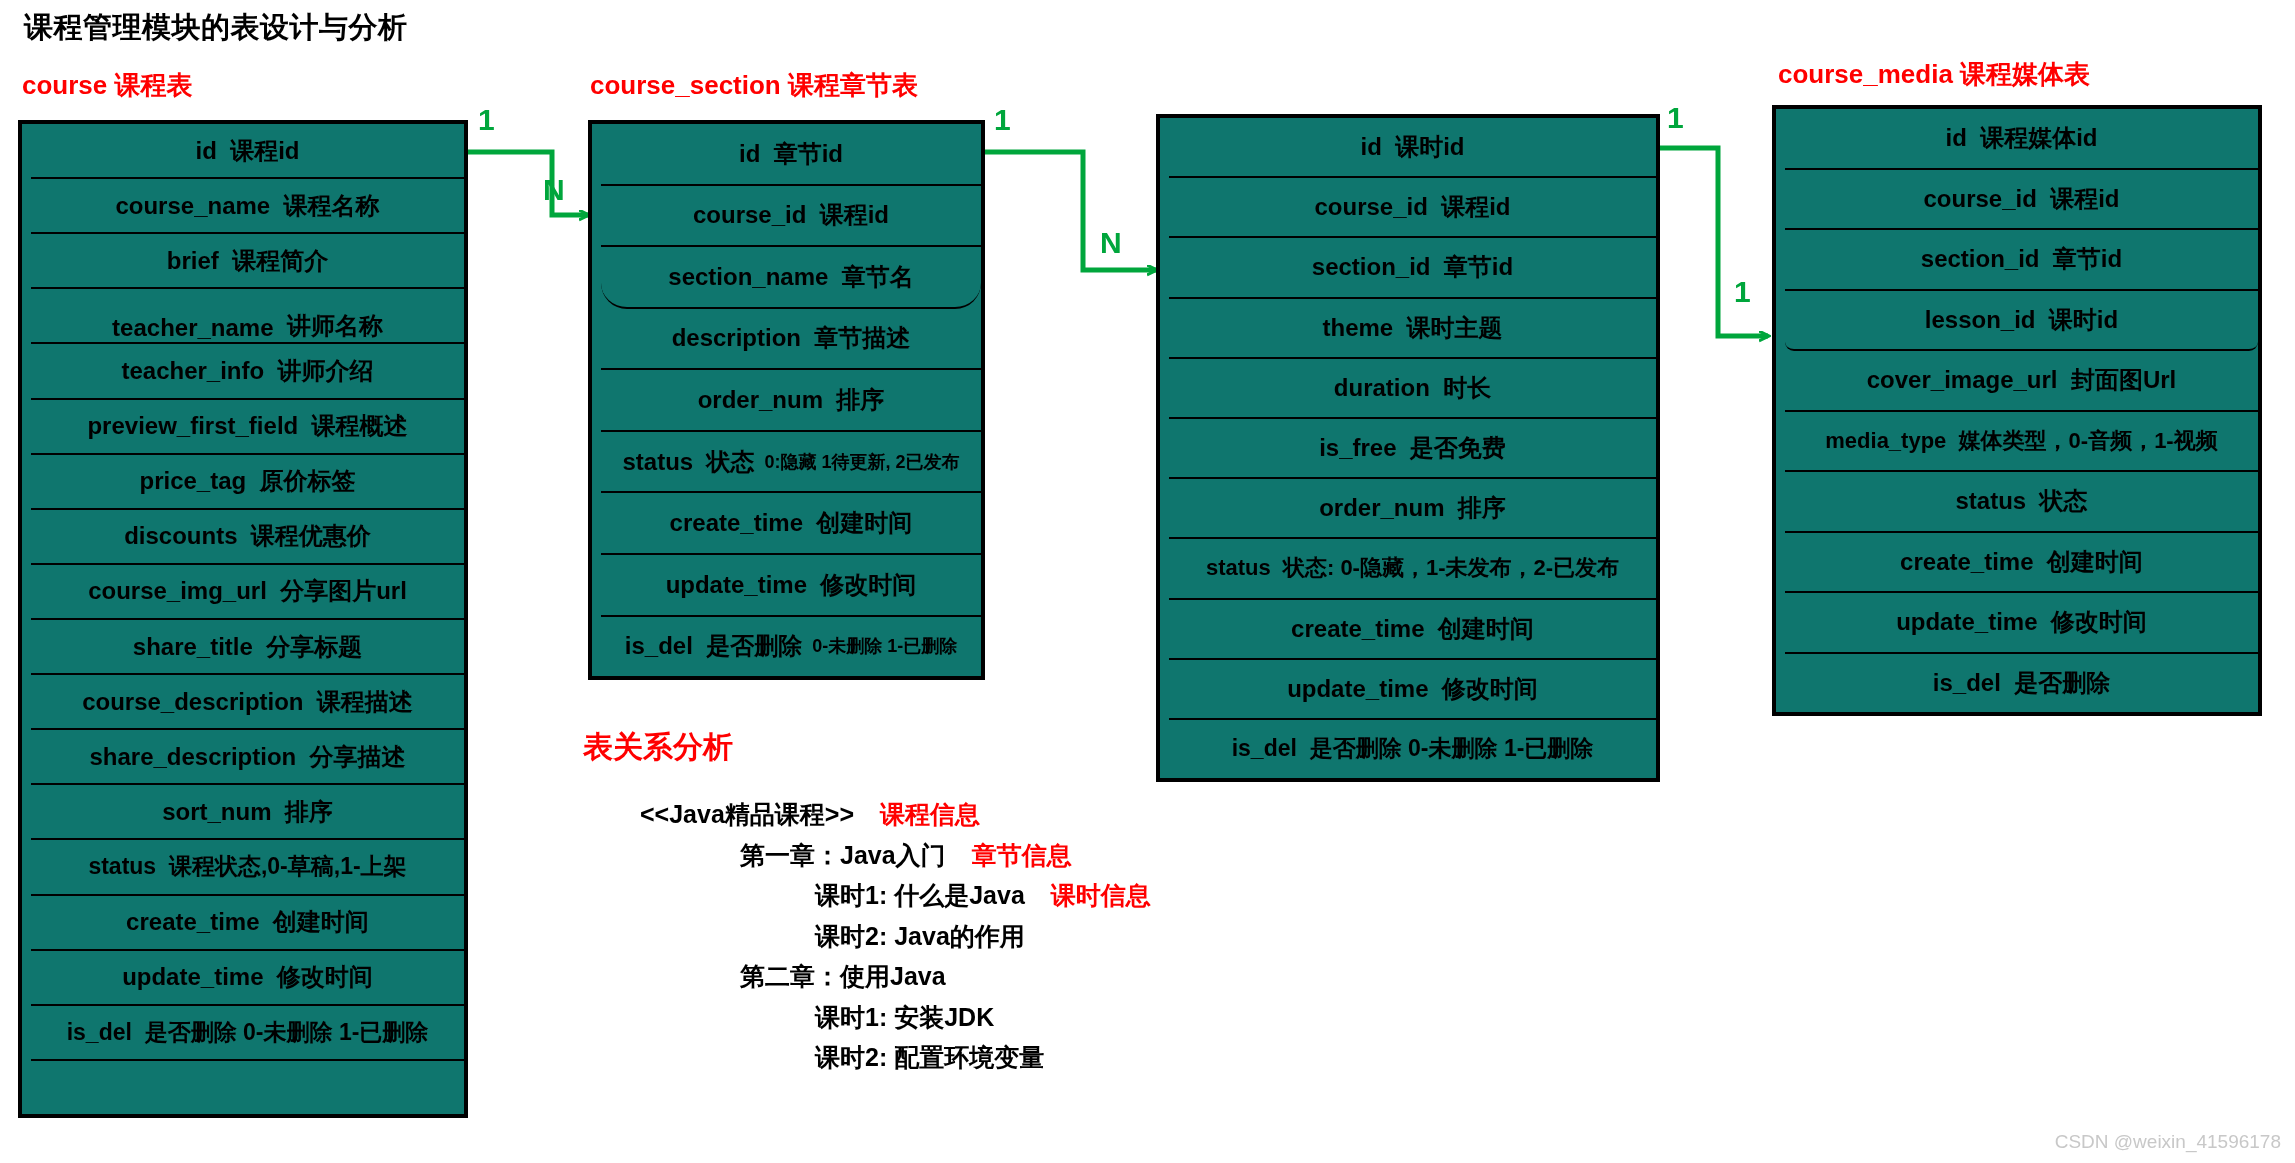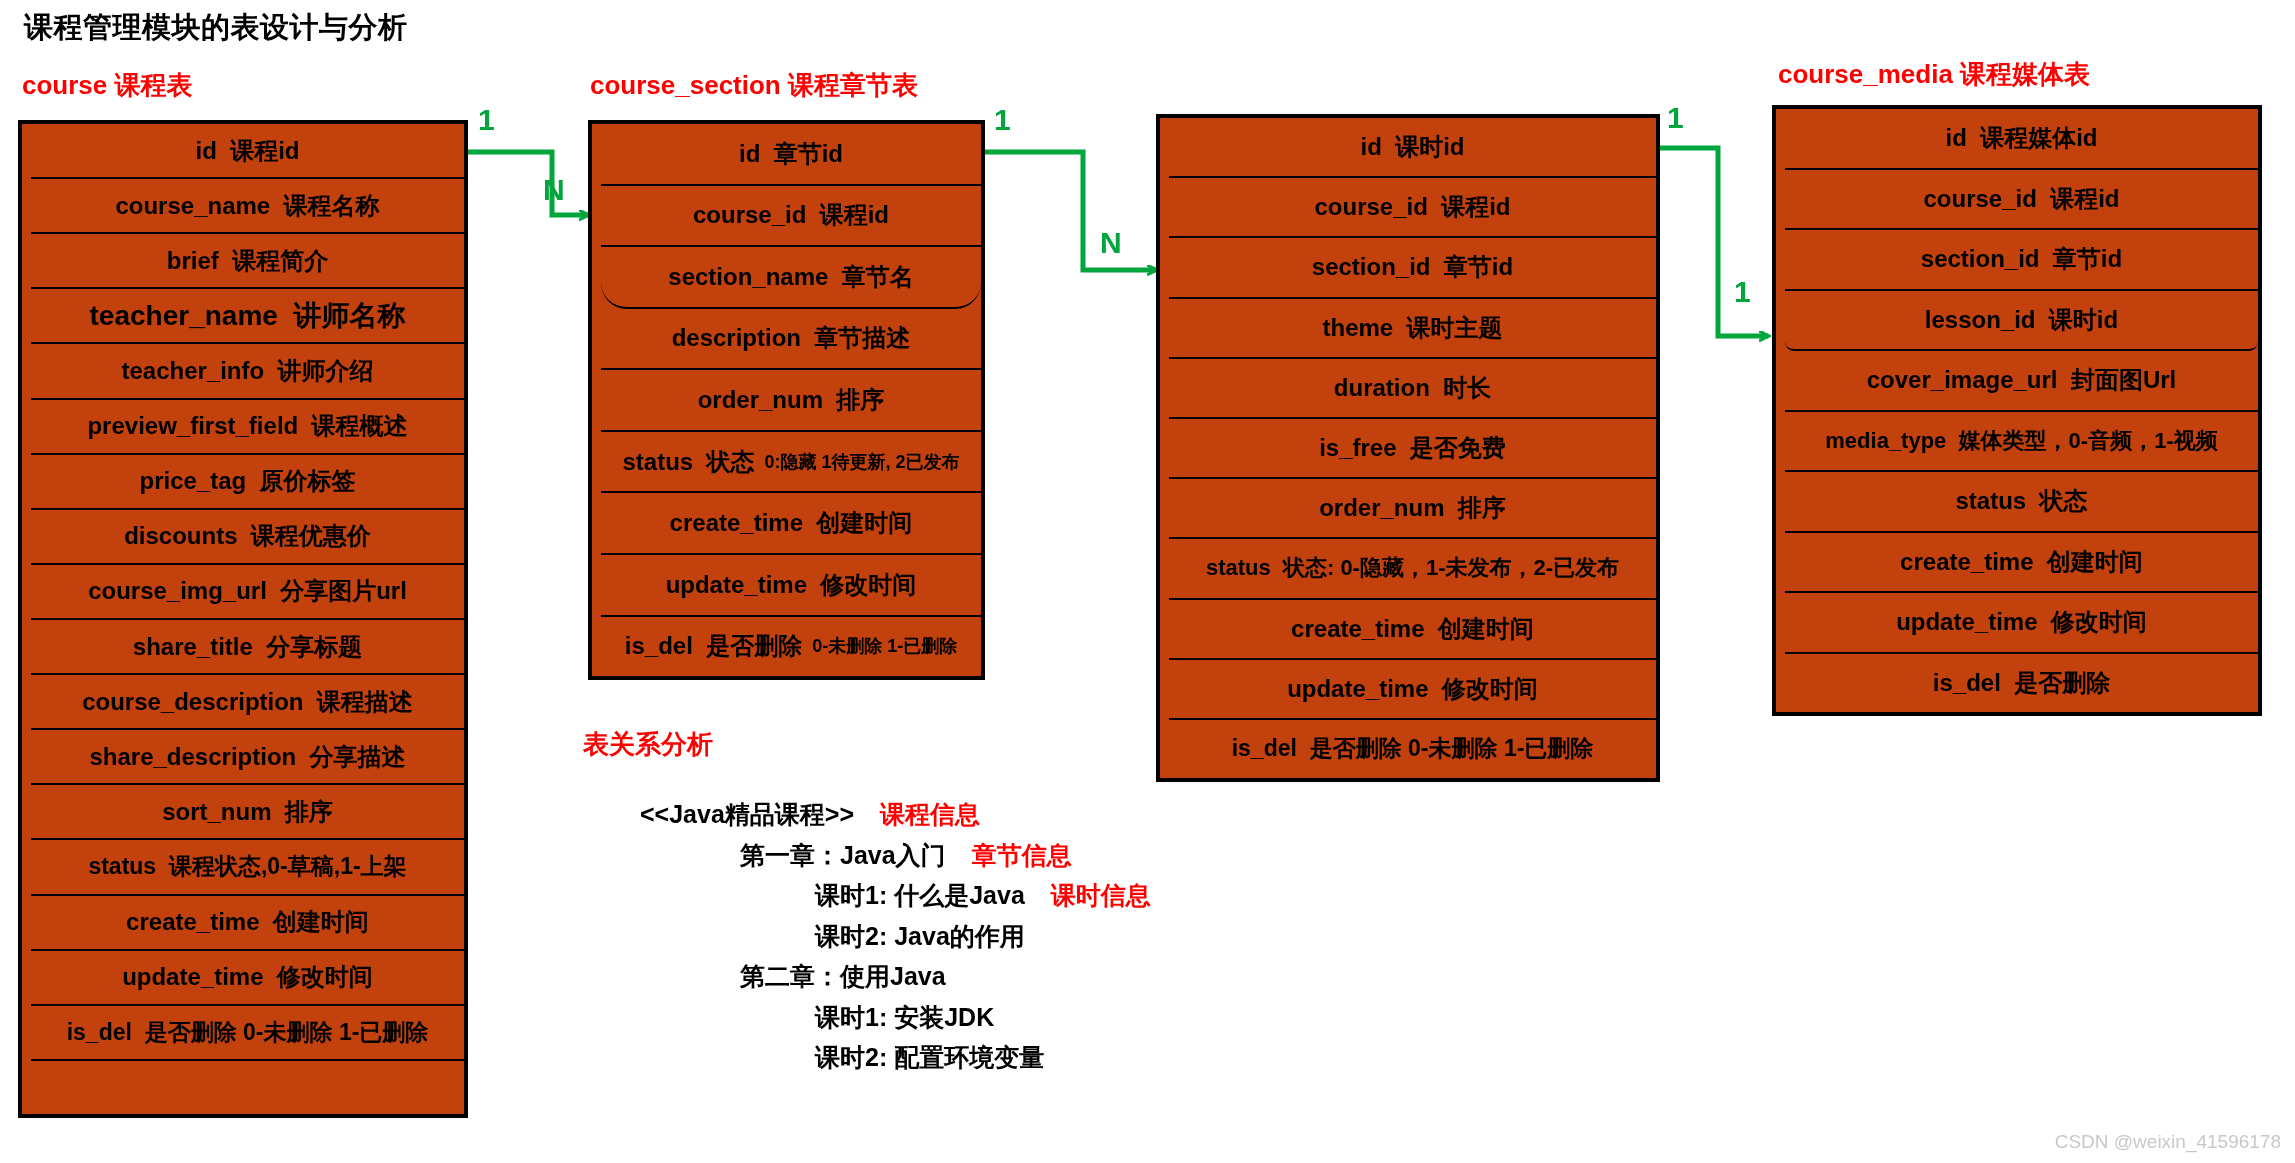--- a/index.html
+++ b/index.html
@@ -39,21 +39,21 @@
     font-weight: bold;
     color: #ff0000;
     white-space: nowrap;
   }
 
   
   .ent {
     position: absolute;
     box-sizing: border-box;
     border: 4px solid #000000;
-    background: #c2410c;
+    background: #0f766e;
     display: flex;
     flex-direction: column;
     padding-left: 9px;
   }
   .ent .row {
     box-sizing: border-box;
     border-bottom: 2px solid #000000;
     display: flex;
     align-items: center;
     justify-content: center;
@@ -92,21 +92,21 @@
     font-weight: bold;
     color: #00a63c;
     line-height: 1;
   }
 
   
   .rel-head {
     position: absolute;
     left: 583px;
     top: 727px;
-    font-size: 26px;
+    font-size: 30px;
     font-weight: bold;
     color: #ff0000;
     white-space: nowrap;
     text-align: right;
   }
   .rel-line {
     position: absolute;
     font-size: 25px;
     font-weight: bold;
     color: #000000;
@@ -172,21 +172,21 @@
         <span class="fnote">&nbsp;&nbsp;课程id</span>
       </div>
       <div class="row" style="flex: 1 1 0px; font-size: 24px;">
         <span class="fname">course_name</span>
         <span class="fnote">&nbsp;&nbsp;课程名称</span>
       </div>
       <div class="row" style="flex: 1 1 0px; font-size: 24px;">
         <span class="fname">brief</span>
         <span class="fnote">&nbsp;&nbsp;课程简介</span>
       </div>
-      <div class="row" style="flex: 1 1 0px; font-size: 28px;">
+      <div class="row" style="flex: 1 1 0px; font-size: 24px; align-items: flex-end;">
         <span class="fname">teacher_name</span>
         <span class="fnote">&nbsp;&nbsp;讲师名称</span>
       </div>
       <div class="row" style="flex: 1 1 0px; font-size: 24px;">
         <span class="fname">teacher_info</span>
         <span class="fnote">&nbsp;&nbsp;讲师介绍</span>
       </div>
       <div class="row" style="flex: 1 1 0px; font-size: 24px;">
         <span class="fname">preview_first_field</span>
         <span class="fnote">&nbsp;&nbsp;课程概述</span>

